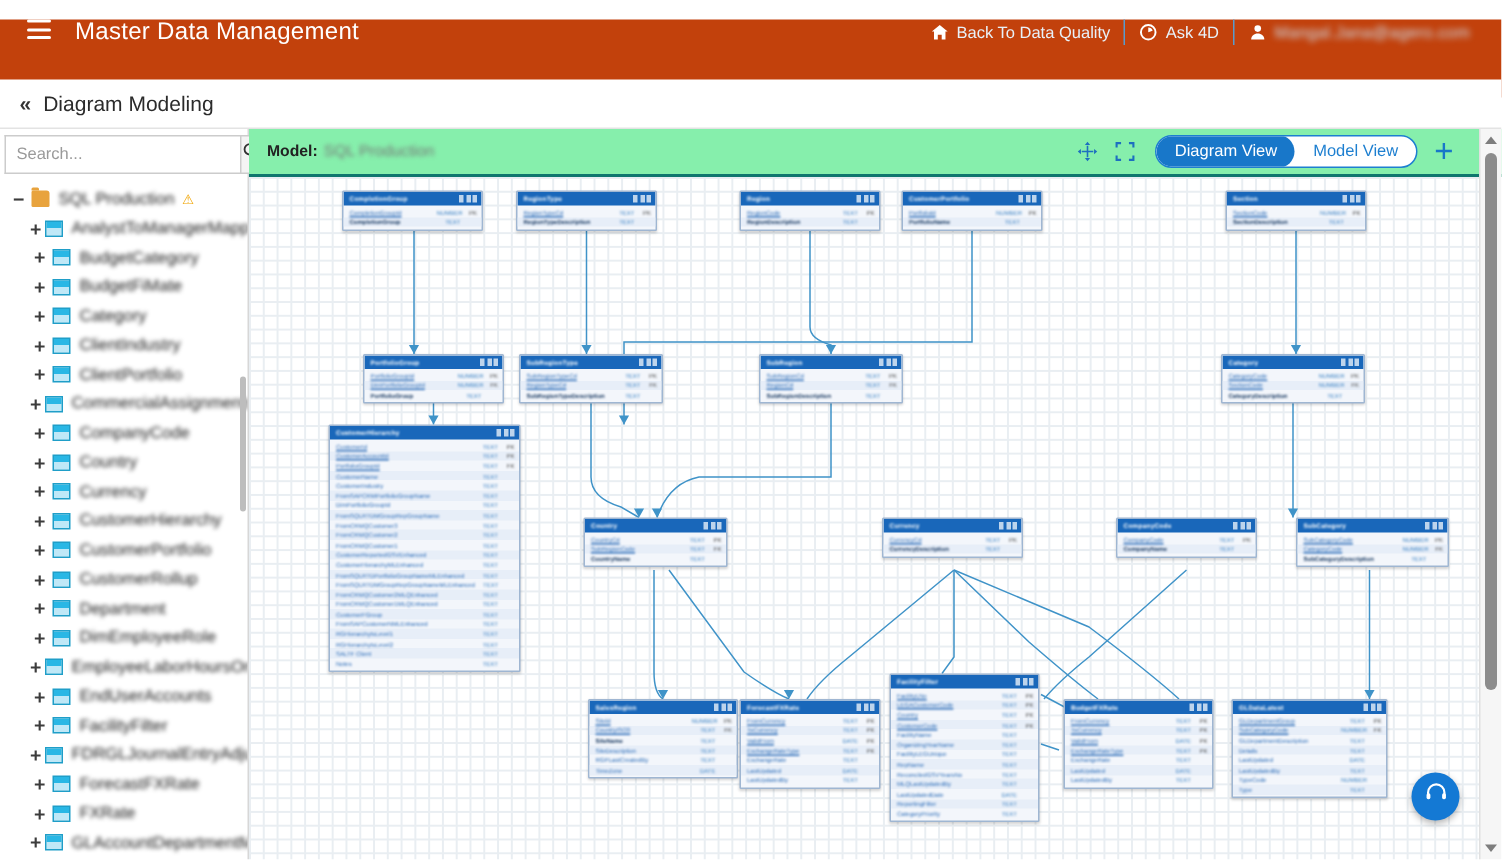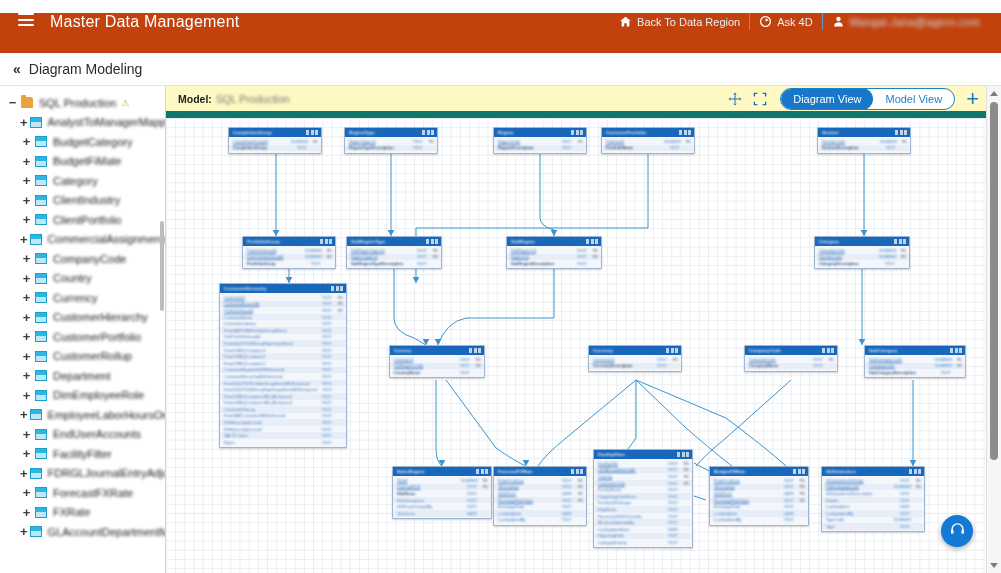--- a/index.html
+++ b/index.html
@@ -85,27 +85,27 @@
   .tlabel { color: #1b1b1b; filter: blur(1.45px); -webkit-filter: blur(1.45px); }
   .warn-tri { margin-left: 5px; color: #f0a400; font-size: 9px; }
   .tree-scroll {
     position: absolute; right: 1px; top: 128px; width: 4px; height: 90px;
     background: #bdbdbd; border-radius: 2px;
   }
 
   
   .modelbar {
     position: absolute; left: 166px; top: 86px; width: 835px; height: 32px;
-    background: #fef9c3; border-bottom: 7px solid #0f766e;
+    background: #86efac; border-bottom: 2px solid #0f766e;
     display: flex; align-items: center;
   }
   .model-label { margin-left: 12px; font-size: 10.5px; font-weight: bold; color: #222; }
   .model-name { margin-left: 4px; font-size: 10.5px; color: #777;
                 filter: blur(1.5px); -webkit-filter: blur(1.5px); }
-  .mb-right { margin-left: auto; display: flex; align-items: center; gap: 11px; margin-right: 22px; }
+  .mb-right { margin-left: auto; display: flex; align-items: center; gap: 11px; margin-right: 32px; }
   .mb-icon { cursor: pointer; display: flex; align-items: center; justify-content: center; }
   .viewtoggle {
     display: flex; align-items: center; border: 1px solid #1d7fd0; border-radius: 13px;
     height: 22px; overflow: hidden; background: #fff; margin-left: 2px;
   }
   .vt-btn {
     font-size: 11px; padding: 0 12px; height: 22px; line-height: 22px;
     cursor: pointer; color: #1d7fd0; white-space: nowrap;
   }
   .vt-btn.active { background: #1877c9; color: #fff; border-radius: 12px; }
@@ -188,21 +188,21 @@
       </div>
     <div class="app-title">Master Data Management</div>
 
     <div class="topbar-right">
       <div class="tb-link">
         <span class="tb-ico">
           <svg width="13" height="13" viewBox="0 0 16 16">
               <path d="M8 2 1.5 7.3h1.8V14h3.1v-3.9h3.2V14h3.1V7.3h1.8z" fill="#ffffff"></path>
             </svg>
         </span>
-        <span>Back To Data Region</span>
+        <span>Back To Data Quality</span>
       </div>
       <div class="tb-sep"></div>
       <div class="tb-link">
         <span class="tb-ico">
           <svg width="13" height="13" viewBox="0 0 16 16">
             <circle cx="8" cy="8" r="6" fill="none" stroke="#ffffff" stroke-width="1.6"></circle>
             <path d="M8 4.2a3.8 3.8 0 0 1 3.6 2.6L8 8z" fill="#ffffff"></path>
           </svg>
         </span>
         <span>Ask 4D</span>
@@ -219,20 +219,31 @@
       </div>
     </div>
   </div>
 
   <div class="subheader">
     <span class="chev-back">«</span>
     <span class="subheader-title">Diagram Modeling</span>
   </div>
 
   <div class="leftpanel">
+    <div class="searchrow">
+      <input type="text" placeholder="Search..." style="">
+      <div class="searchbtn">
+        <span>
+          <svg width="13" height="13" viewBox="0 0 16 16">
+            <circle cx="6.8" cy="6.8" r="4.3" fill="none" stroke="#333" stroke-width="1.5"></circle>
+            <line x1="10" y1="10" x2="14" y2="14" stroke="#333" stroke-width="1.7"></line>
+          </svg>
+        </span>
+      </div>
+    </div>
 
     <div class="tree" id="tree">
       <div class="tnode root">
         <span class="tog">−</span>
         <span class="ficon folder-ico"></span>
         <span class="tlabel">SQL Production</span>
         <span class="warn-tri">⚠</span>
       </div>
       <div id="tree-children">
           <div class="tnode child">

